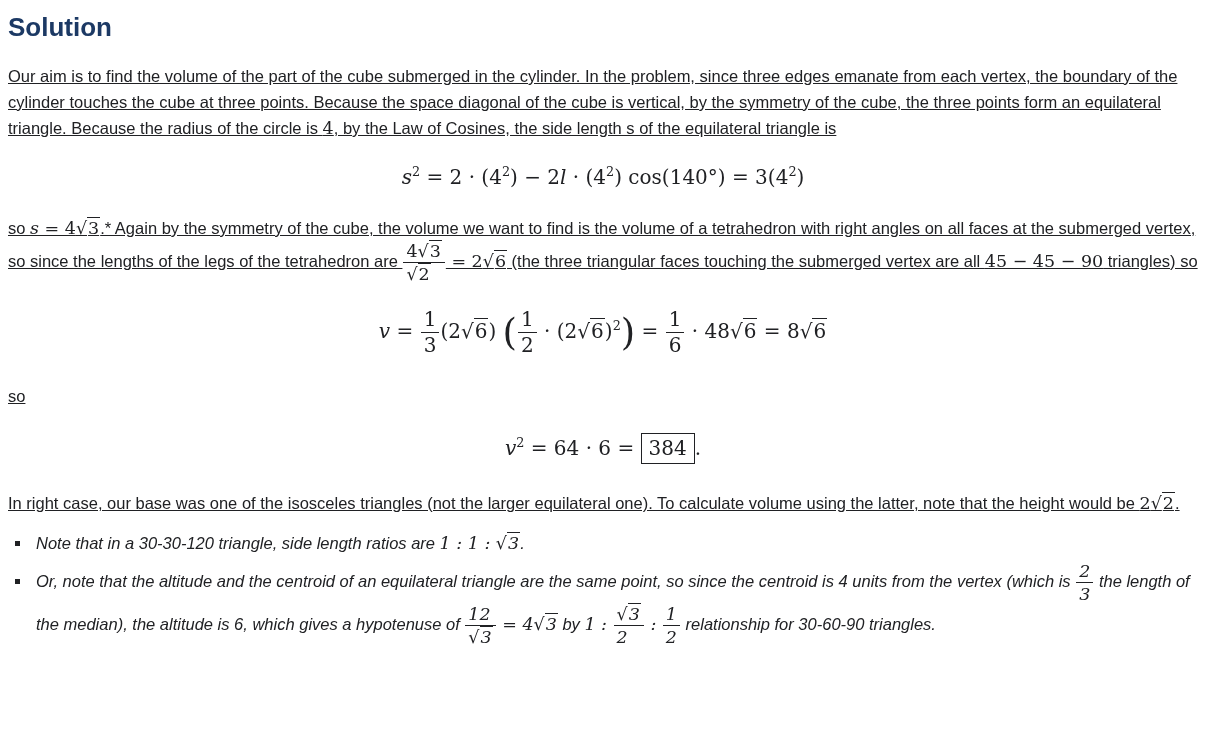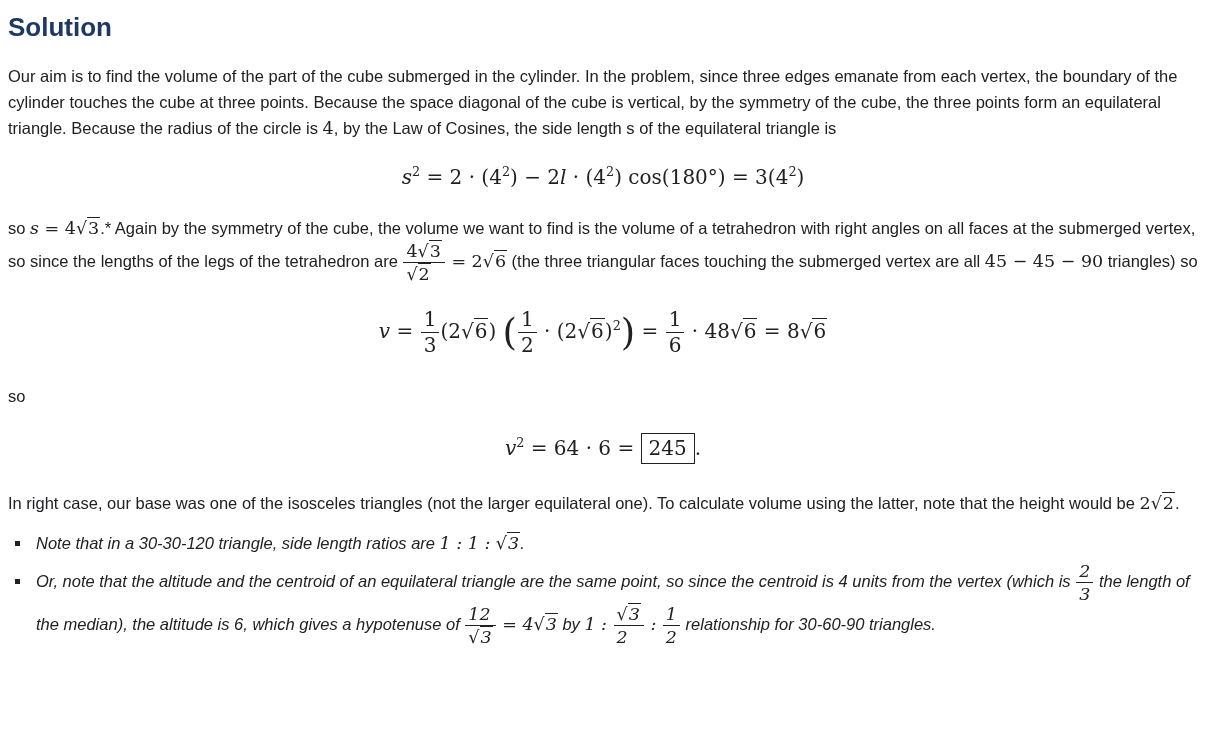--- a/index.html
+++ b/index.html
@@ -11,21 +11,21 @@
   }
   .page { padding:10px 16px 20px 8px; box-sizing:border-box; width:1214px; }
 
   h2.page-title {
     margin:2px 0 20px 0;
     font-size:26px; font-weight:bold;
     color:#1c3964;
     font-family:"Liberation Sans", sans-serif;
   }
 
-  p.body-par { margin:0 0 10px 0; line-height:26px; }
+  p.body-par { margin:0 0 10px 0; line-height:26px;text-decoration:underline; }
 
   
   .math { font-family:"DejaVu Serif", serif; font-size:1.06em; white-space:nowrap; }
   .it { font-style:italic; }
   sup.msup { font-size:64%; vertical-align:super; line-height:0; }
 
   .display {
     text-align:center;
     font-family:"DejaVu Serif", serif;
     font-size:20px; color:#202124;
@@ -51,29 +51,29 @@
 </style>
 </head>
 <body>
 
 <div class="page">
 
   <h2 class="page-title">Solution</h2>
 
   <p class="body-par"><span>Our aim is to find the volume of the part of the cube submerged in the cylinder. In the problem, since three edges emanate from each vertex, the boundary of the cylinder touches the cube at three points. Because the space diagonal of the cube is vertical, by the symmetry of the cube, the three points form an equilateral triangle. Because the radius of the circle is </span><span class="math">4</span><span>, by the Law of Cosines, the side length s of the equilateral triangle is</span></p>
 
-  <div class="display"><span class="it">s</span><sup class="msup">2</sup><span> = 2 · (4</span><sup class="msup">2</sup><span>) − 2</span><span class="it">l</span><span> · (4</span><sup class="msup">2</sup><span>) cos(180°) = 3(4</span><sup class="msup">2</sup><span>)</span></div>
+  <div class="display"><span class="it">s</span><sup class="msup">2</sup><span> = 2 · (4</span><sup class="msup">2</sup><span>) − 2</span><span class="it">l</span><span> · (4</span><sup class="msup">2</sup><span>) cos(140°) = 3(4</span><sup class="msup">2</sup><span>)</span></div>
 
   <p class="body-par"><span>so </span><span class="math"><span class="it">s</span><span> = 4</span><span class="sqrt"><span>√</span><span class="rad">3</span></span></span><span>.* Again by the symmetry of the cube, the volume we want to find is the volume of a tetrahedron with right angles on all faces at the submerged vertex, so since the lengths of the legs of the tetrahedron are </span><span class="math"><span class="frac"><span class="num"><span>4</span><span class="sqrt"><span>√</span><span class="rad">3</span></span></span><span class="den"><span class="sqrt"><span>√</span><span class="rad">2</span></span></span></span><span> = 2</span><span class="sqrt"><span>√</span><span class="rad">6</span></span></span><span> (the three triangular faces touching the submerged vertex are all </span><span class="math">45 − 45 − 90</span><span> triangles) so</span></p>
 
   <div class="display"><span class="it">v</span><span> = </span><span class="frac"><span class="num">1</span><span class="den">3</span></span><span>(2</span><span class="sqrt"><span>√</span><span class="rad">6</span></span><span>) </span><span class="bigp">(</span><span class="frac"><span class="num">1</span><span class="den">2</span></span><span> · (2</span><span class="sqrt"><span>√</span><span class="rad">6</span></span><span>)</span><sup class="msup">2</sup><span class="bigp">)</span><span> = </span><span class="frac"><span class="num">1</span><span class="den">6</span></span><span> · 48</span><span class="sqrt"><span>√</span><span class="rad">6</span></span><span> = 8</span><span class="sqrt"><span>√</span><span class="rad">6</span></span></div>
 
   <p class="body-par so-line"><span>so</span></p>
 
-  <div class="display"><span class="it">v</span><sup class="msup">2</sup><span> = 64 · 6 = </span><span class="boxed">245</span><span>.</span></div>
+  <div class="display"><span class="it">v</span><sup class="msup">2</sup><span> = 64 · 6 = </span><span class="boxed">384</span><span>.</span></div>
 
   <p class="body-par"><span>In right case, our base was one of the isosceles triangles (not the larger equilateral one). To calculate volume using the latter, note that the height would be </span><span class="math"><span>2</span><span class="sqrt"><span>√</span><span class="rad">2</span></span></span><span>.</span></p>
 
   <ul class="note-list">
     <li><span>Note that in a 30-30-120 triangle, side length ratios are </span><span class="math"><span>1 : 1 : </span><span class="sqrt"><span>√</span><span class="rad">3</span></span></span><span>.</span></li>
 
     <li><span>Or, note that the altitude and the centroid of an equilateral triangle are the same point, so since the centroid is 4 units from the vertex (which is </span><span class="math"><span class="frac"><span class="num">2</span><span class="den">3</span></span></span><span> the length of the median), the altitude is 6, which gives a hypotenuse of </span><span class="math"><span class="frac"><span class="num">12</span><span class="den"><span class="sqrt"><span>√</span><span class="rad">3</span></span></span></span><span> = 4</span><span class="sqrt"><span>√</span><span class="rad">3</span></span></span><span> by </span><span class="math"><span>1 : </span><span class="frac"><span class="num"><span class="sqrt"><span>√</span><span class="rad">3</span></span></span><span class="den">2</span></span><span> : </span><span class="frac"><span class="num">1</span><span class="den">2</span></span></span><span> relationship for 30-60-90 triangles.</span></li>
   </ul>
 
 </div>

